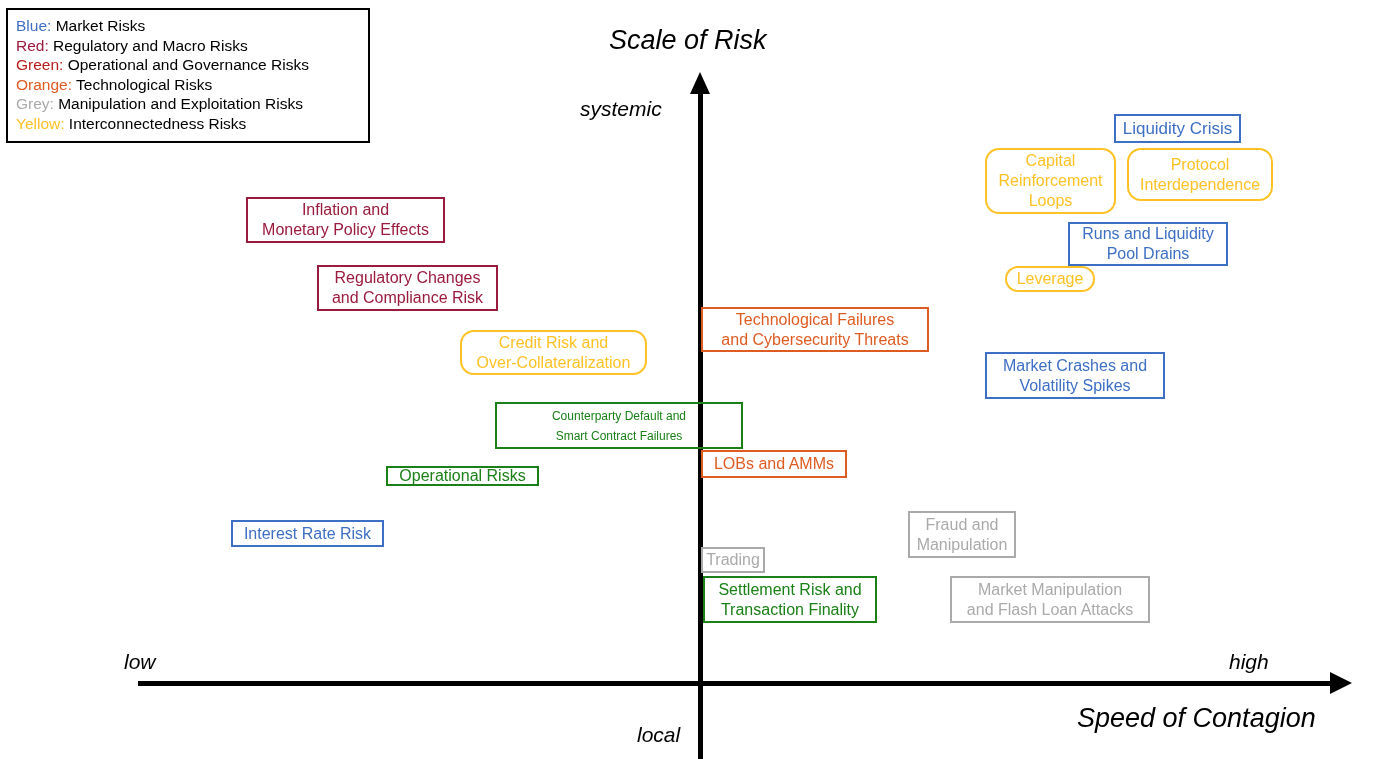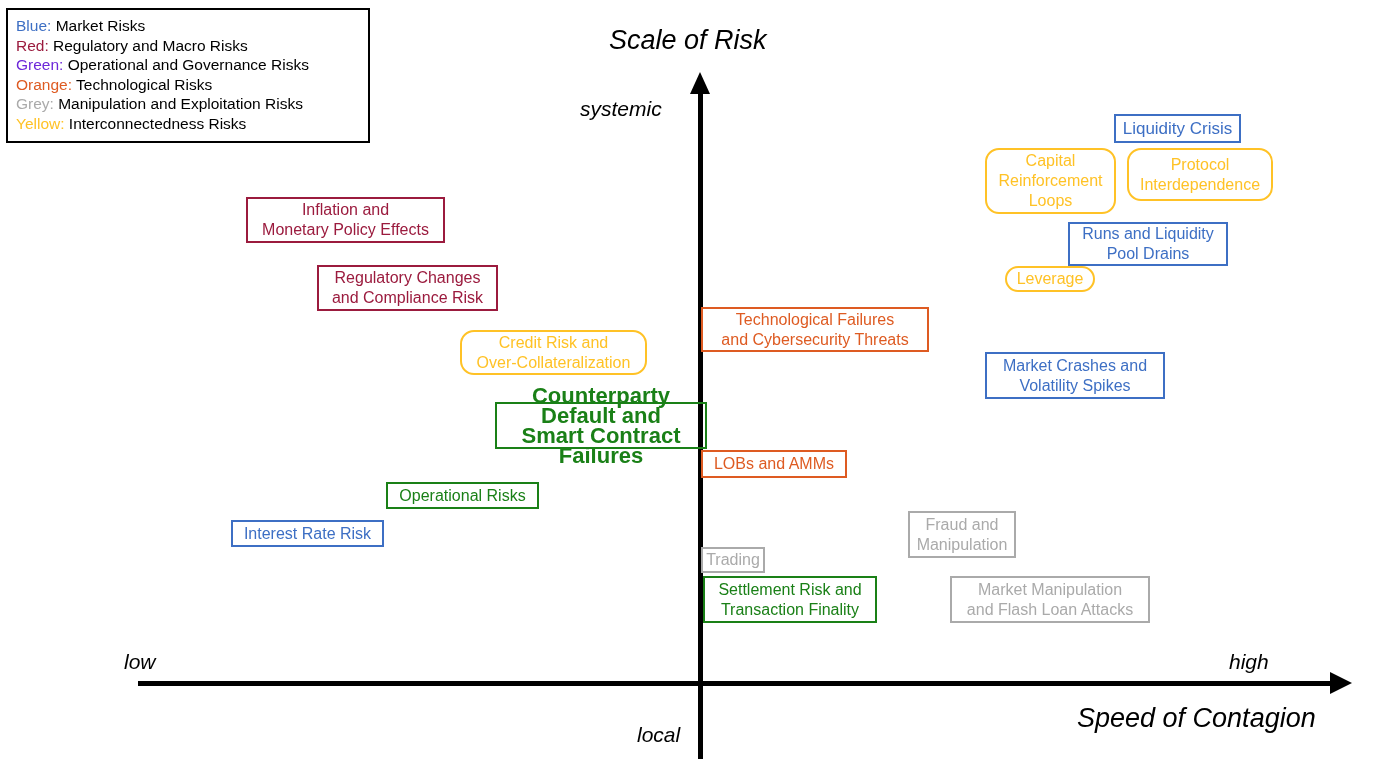--- a/index.html
+++ b/index.html
@@ -115,21 +115,21 @@
   }
   .c-blue   { border-color: #3D6FC4; color: #3D6FC4; }
   .c-red    { border-color: #9B1B3E; color: #9B1B3E; }
   .c-green  { border-color: #1A8017; color: #1A8017; }
   .c-orange { border-color: #DE5B22; color: #DE5B22; }
   .c-grey   { border-color: #AAAAAA; color: #AAAAAA; text-align: center; }
   .c-yellow { border-color: #FFC226; color: #FFC226; border-radius: 14px; }
 
   .lg-blue   { color: #3D6FC4; }
   .lg-red    { color: #9B1B3E; }
-  .lg-green  { color: #6d28d9; }
+  .lg-green  { color: #b91c1c; }
   .lg-orange { color: #DE5B22; }
   .lg-grey   { color: #AAAAAA; }
   .lg-yellow { color: #FFC226; }
 </style>
 </head>
 <body>
 
 <div id="canvas">
 
   <div class="legend" id="legend">
@@ -166,24 +166,24 @@
       <div class="rbox c-red" style="left: 246px; top: 197px; width: 199px; height: 46px; font-size: 16px;">Inflation and
 Monetary Policy Effects</div>
       <div class="rbox c-red" style="left: 317px; top: 265px; width: 181px; height: 46px; font-size: 16px;">Regulatory Changes
 and Compliance Risk</div>
       <div class="rbox c-yellow" style="left: 460px; top: 330px; width: 187px; height: 45px; font-size: 16px;">Credit Risk and
 Over-Collateralization</div>
       <div class="rbox c-orange" style="left: 701px; top: 307px; width: 228px; height: 45px; font-size: 16px;">Technological Failures
 and Cybersecurity Threats</div>
       <div class="rbox c-blue" style="left: 985px; top: 352px; width: 180px; height: 47px; font-size: 16px;">Market Crashes and
 Volatility Spikes</div>
-      <div class="rbox c-green" style="left: 495px; top: 402px; width: 212px; height: 47px; font-size: 22px; font-weight: bold;">Counterparty Default and
+      <div class="rbox c-green" style="left: 495px; top: 402px; width: 248px; height: 47px; font-size: 12px;">Counterparty Default and
 Smart Contract Failures</div>
       <div class="rbox c-orange" style="left: 701px; top: 450px; width: 146px; height: 28px; font-size: 16px;">LOBs and AMMs</div>
-      <div class="rbox c-green" style="left: 386px; top: 482px; width: 153px; height: 27px; font-size: 16px;">Operational Risks</div>
+      <div class="rbox c-green" style="left: 386px; top: 466px; width: 153px; height: 20px; font-size: 16px;">Operational Risks</div>
       <div class="rbox c-blue" style="left: 231px; top: 520px; width: 153px; height: 27px; font-size: 16px;">Interest Rate Risk</div>
       <div class="rbox c-grey" style="left: 908px; top: 511px; width: 108px; height: 47px; font-size: 16px;">Fraud and
 Manipulation</div>
       <div class="rbox c-grey" style="left: 701px; top: 547px; width: 64px; height: 26px; font-size: 16px;">Trading</div>
       <div class="rbox c-green" style="left: 703px; top: 576px; width: 174px; height: 47px; font-size: 16px;">Settlement Risk and
 Transaction Finality</div>
       <div class="rbox c-grey" style="left: 950px; top: 576px; width: 200px; height: 47px; font-size: 16px;">Market Manipulation
 and Flash Loan Attacks</div>
     </div>
 

